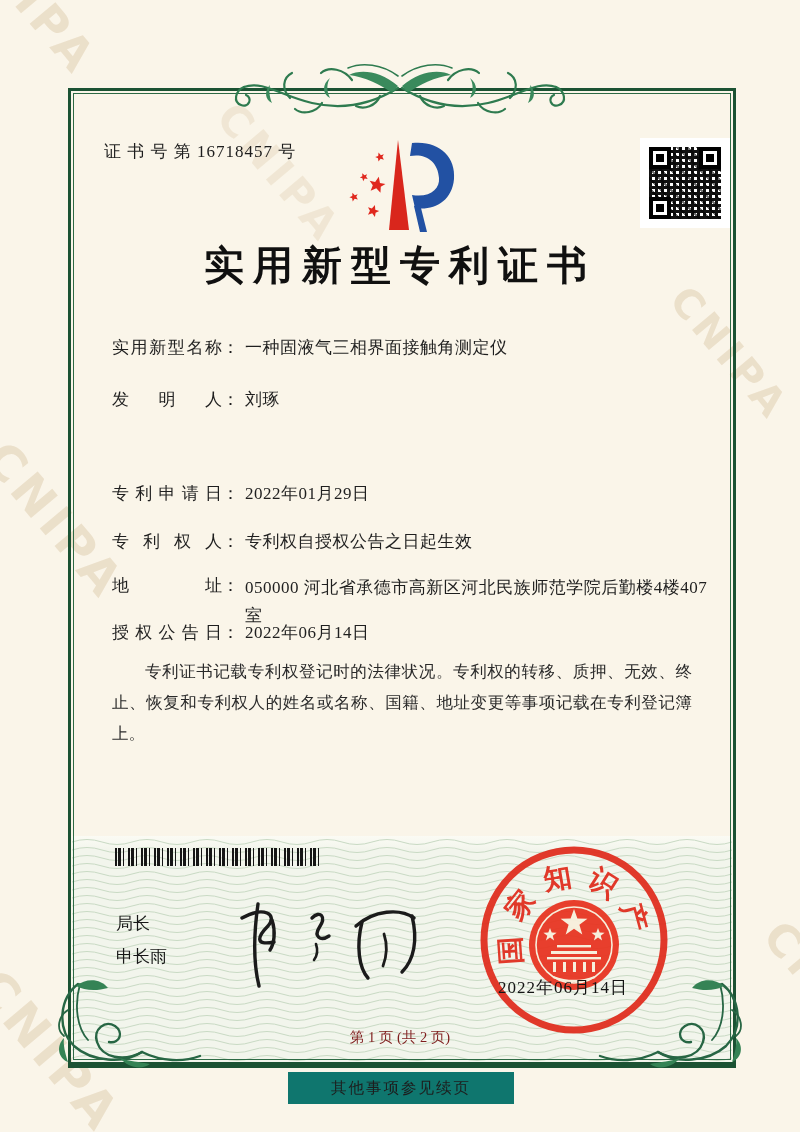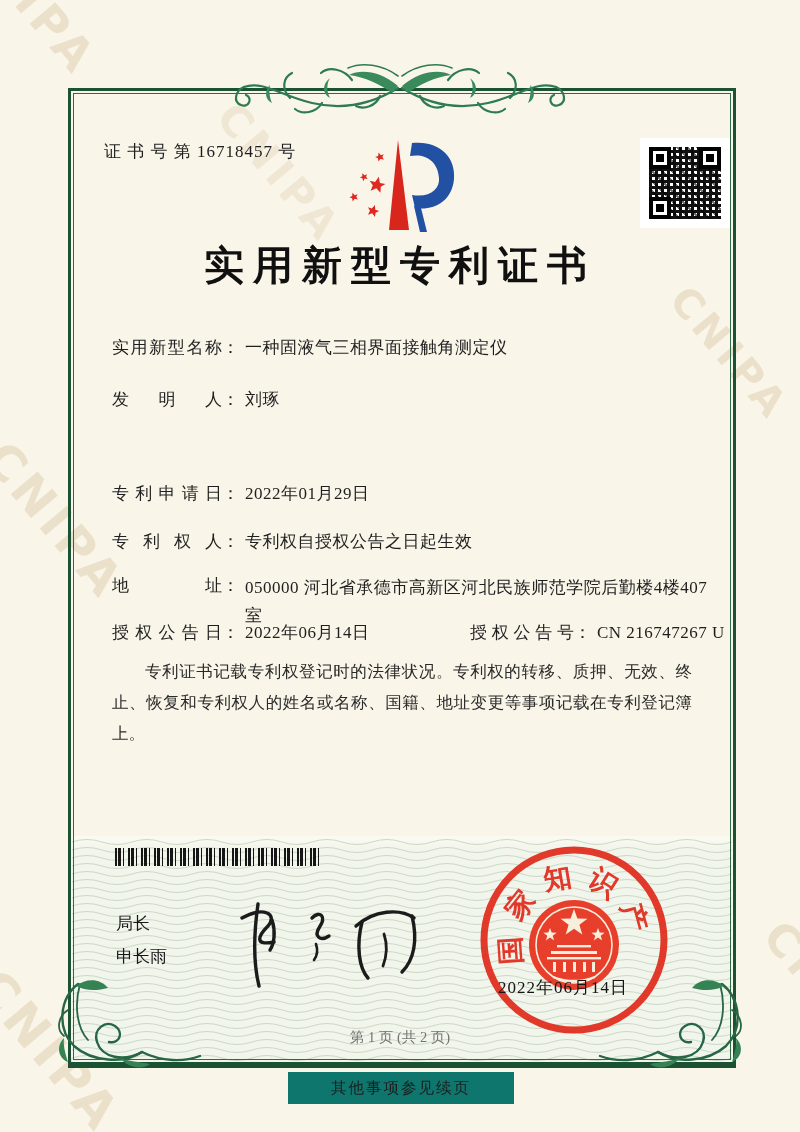--- a/index.html
+++ b/index.html
@@ -42,21 +42,21 @@
   
   #barcode{position:absolute;left:115px;top:848px;width:204px;height:18px;
      background:repeating-linear-gradient(90deg,#161616 0 2px,transparent 2px 3px,#161616 3px 6px,
      transparent 6px 8px,#161616 8px 9px,transparent 9px 13px);}
   #officer{position:absolute;left:116px;top:908px;font-size:17px;line-height:1.95;color:#171717;
            font-family:Liberation Mono, monospace;}
   #signature{position:absolute;left:228px;top:892px;}
   #seal{position:absolute;left:477px;top:843px;}
   #seal-date{position:absolute;left:498px;top:976px;width:150px;font-size:17px;color:#141414;
              letter-spacing:1px;white-space:nowrap;}
-  #page-num{position:absolute;left:0;top:1028px;width:100%;text-align:center;font-size:14.5px;color:#737373;}
+  #page-num{position:absolute;left:0;top:1028px;width:100%;text-align:center;font-size:14.5px;color:#7f1d1d;}
   #cont-strip{position:absolute;left:288px;top:1072px;width:226px;height:32px;background:#0f766e;
               display:flex;align-items:center;justify-content:center;}
   #cont-note{font-size:15.5px;color:#1d1d1d;letter-spacing:2px;}
 </style>
 </head>
 <body>
 
 <div id="page">
 
   <div class="wm" style="left:-60px;top:-28px;font-size:46px;">CNIPA</div>
@@ -185,23 +185,20 @@
   </div>
   <div class="field" style="top:530px">
     <span class="lbl">专利权人</span><span class="colon">：</span><span class="val">专利权自授权公告之日起生效</span>
   </div>
   <div class="field" style="top:574px">
     <span class="lbl">地址</span><span class="colon">：</span><span class="val wrapval">050000  河北省承德市高新区河北民族师范学院后勤楼4楼407室</span>
   </div>
   <div class="field" style="top:621px">
     <span class="lbl">授权公告日</span><span class="colon">：</span><span class="val">2022年06月14日</span>
   </div>
-  <div class="field" style="top:621px;left:470px">
-    <span class="lbl5">授权公告号</span><span class="colon">：</span><span class="val">CN 216747267 U</span>
-  </div>
 
   <div id="body-text">
     <p>专利证书记载专利权登记时的法律状况。专利权的转移、质押、无效、终止、恢复和专利权人的姓名或名称、国籍、地址变更等事项记载在专利登记簿上。</p>
   </div>
 
   <div id="barcode"></div>
 
   <div id="officer">
     <div>局长</div>
     <div>申长雨</div>

